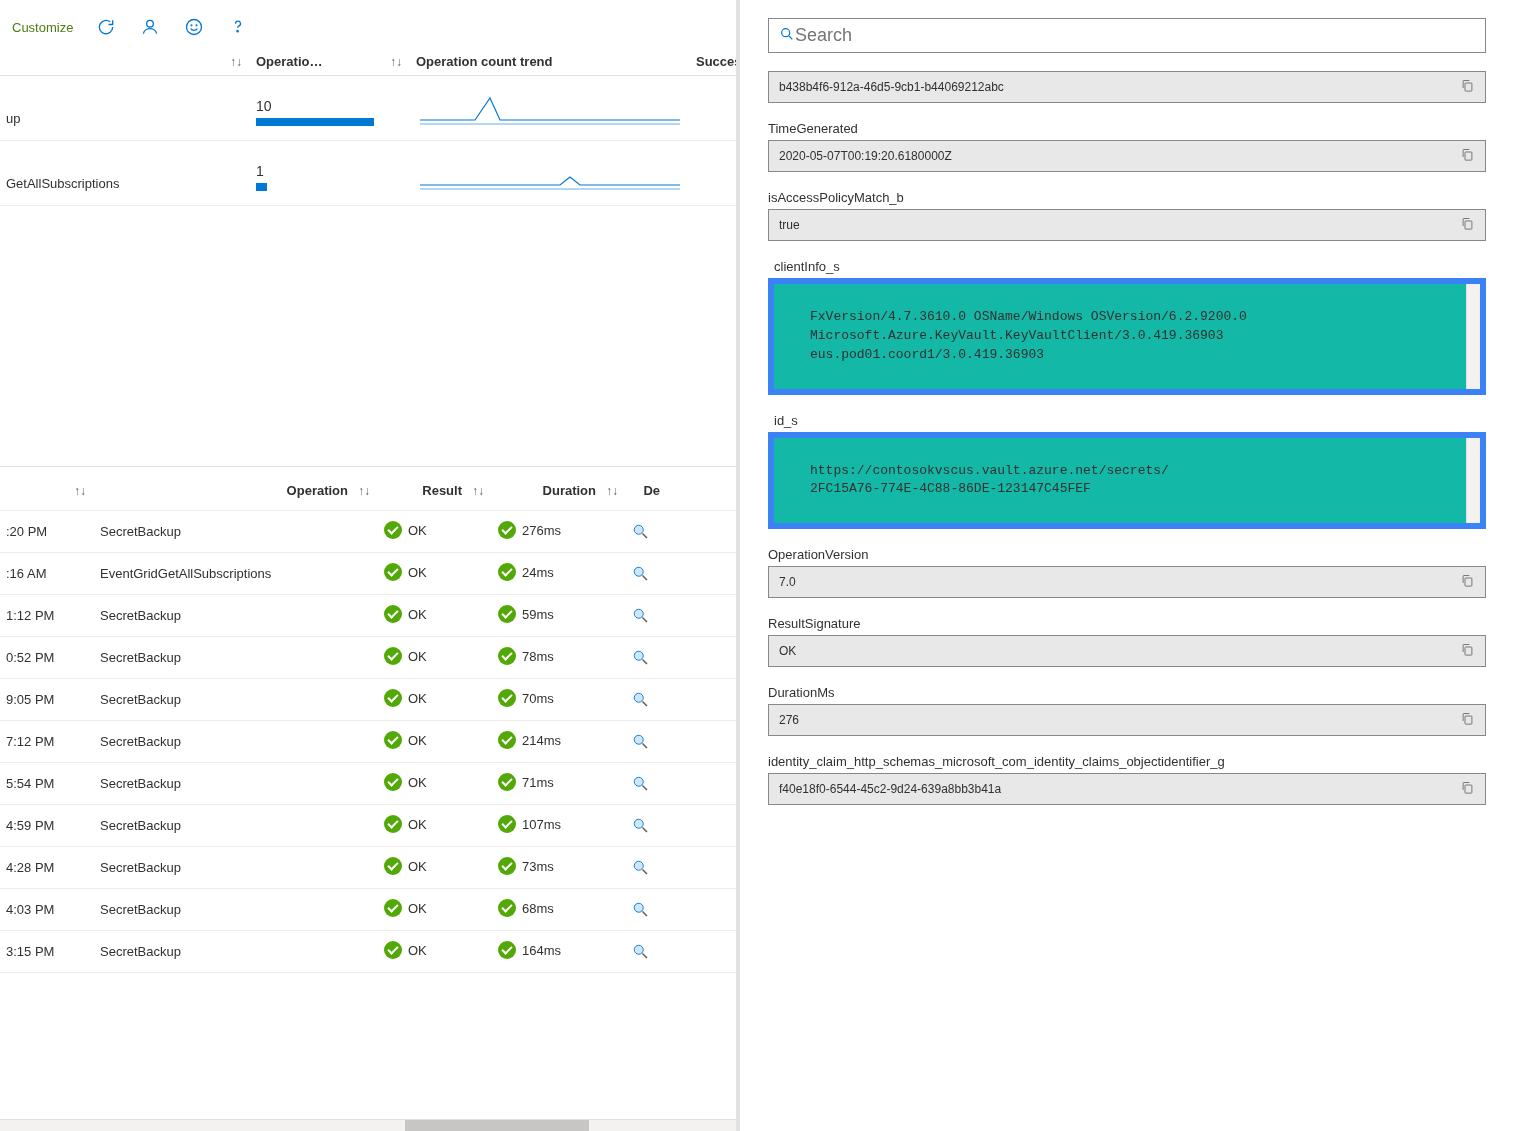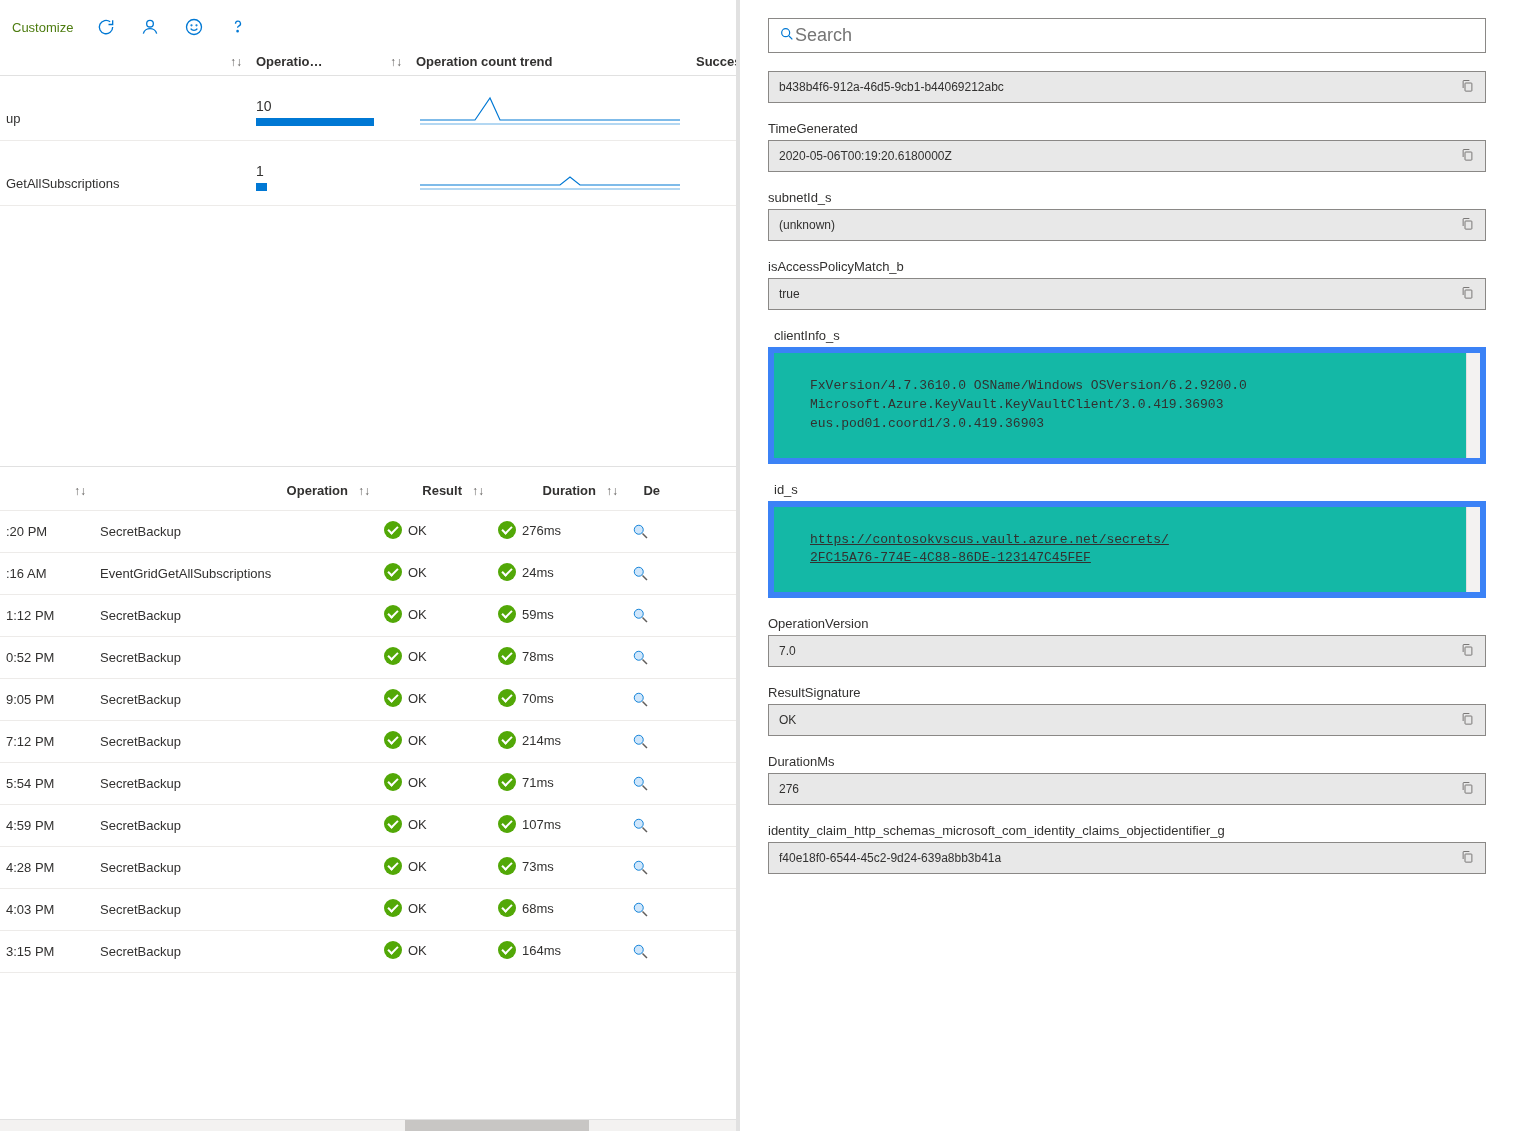--- a/index.html
+++ b/index.html
@@ -50,21 +50,21 @@
   .searchbox input { border: none; outline: none; flex: 1; font-size: 18px; margin-left: 0; font-family: inherit; }
 
   .field { margin-top: 18px; }
   .field-label { font-size: 13px; font-weight: 400; color: #323130; margin-bottom: 4px; }
   .field-box { display: flex; align-items: center; border: 1px solid #8a8886; background: #e8e8e8; padding: 6px 10px; }
   .field-box .val { flex: 1; font-size: 12px; color: #323130; white-space: nowrap; overflow: hidden; text-overflow: ellipsis; }
   .copy-ico svg { width: 15px; height: 15px; stroke: #605e5c; fill: none; stroke-width: 1.3; }
 
   .field-textarea { border: 6px solid #3b82f6; background: #14b8a6; padding: 24px 12px; position: relative; }
   .field-textarea .pre { font-family: "Consolas", "Courier New", monospace; font-size: 13px; white-space: pre-wrap; line-height: 1.45; padding-left: 24px; }
-  .field-textarea .pre.link { color: #323130; text-decoration: underline; }
+  .field-textarea .pre.link { color: #323130; }
   .field-textarea .vscroll { position: absolute; right: 0; top: 0; bottom: 0; width: 14px; background: #f3f2f1; border-left: 1px solid #e1e1e1; }
   .field-textarea .pre-wrap { margin-right: 16px; }
 
 </style>
 </head>
 <body>
 
 <div class="left-pane">
 
   <div class="toolbar">
@@ -359,31 +359,21 @@
       <span class="val">b438b4f6-912a-46d5-9cb1-b44069212abc</span>
           <span class="copy-ico"><svg viewBox="0 0 24 24">
               <rect x="8" y="8" width="11" height="13" rx="1"></rect>
               <path d="M5 16V5a1 1 0 0 1 1-1h9"></path>
             </svg></span>
     </div>
       </div>
       <div class="field">
     <div class="field-label">TimeGenerated</div>
     <div class="field-box">
-      <span class="val">2020-05-06T00:19:20.6180000Z</span>
-          <span class="copy-ico"><svg viewBox="0 0 24 24">
-              <rect x="8" y="8" width="11" height="13" rx="1"></rect>
-              <path d="M5 16V5a1 1 0 0 1 1-1h9"></path>
-            </svg></span>
-    </div>
-      </div>
-      <div class="field">
-    <div class="field-label">subnetId_s</div>
-    <div class="field-box">
-      <span class="val">(unknown)</span>
+      <span class="val">2020-05-07T00:19:20.6180000Z</span>
           <span class="copy-ico"><svg viewBox="0 0 24 24">
               <rect x="8" y="8" width="11" height="13" rx="1"></rect>
               <path d="M5 16V5a1 1 0 0 1 1-1h9"></path>
             </svg></span>
     </div>
       </div>
       <div class="field">
     <div class="field-label">isAccessPolicyMatch_b</div>
     <div class="field-box">
       <span class="val">true</span>

